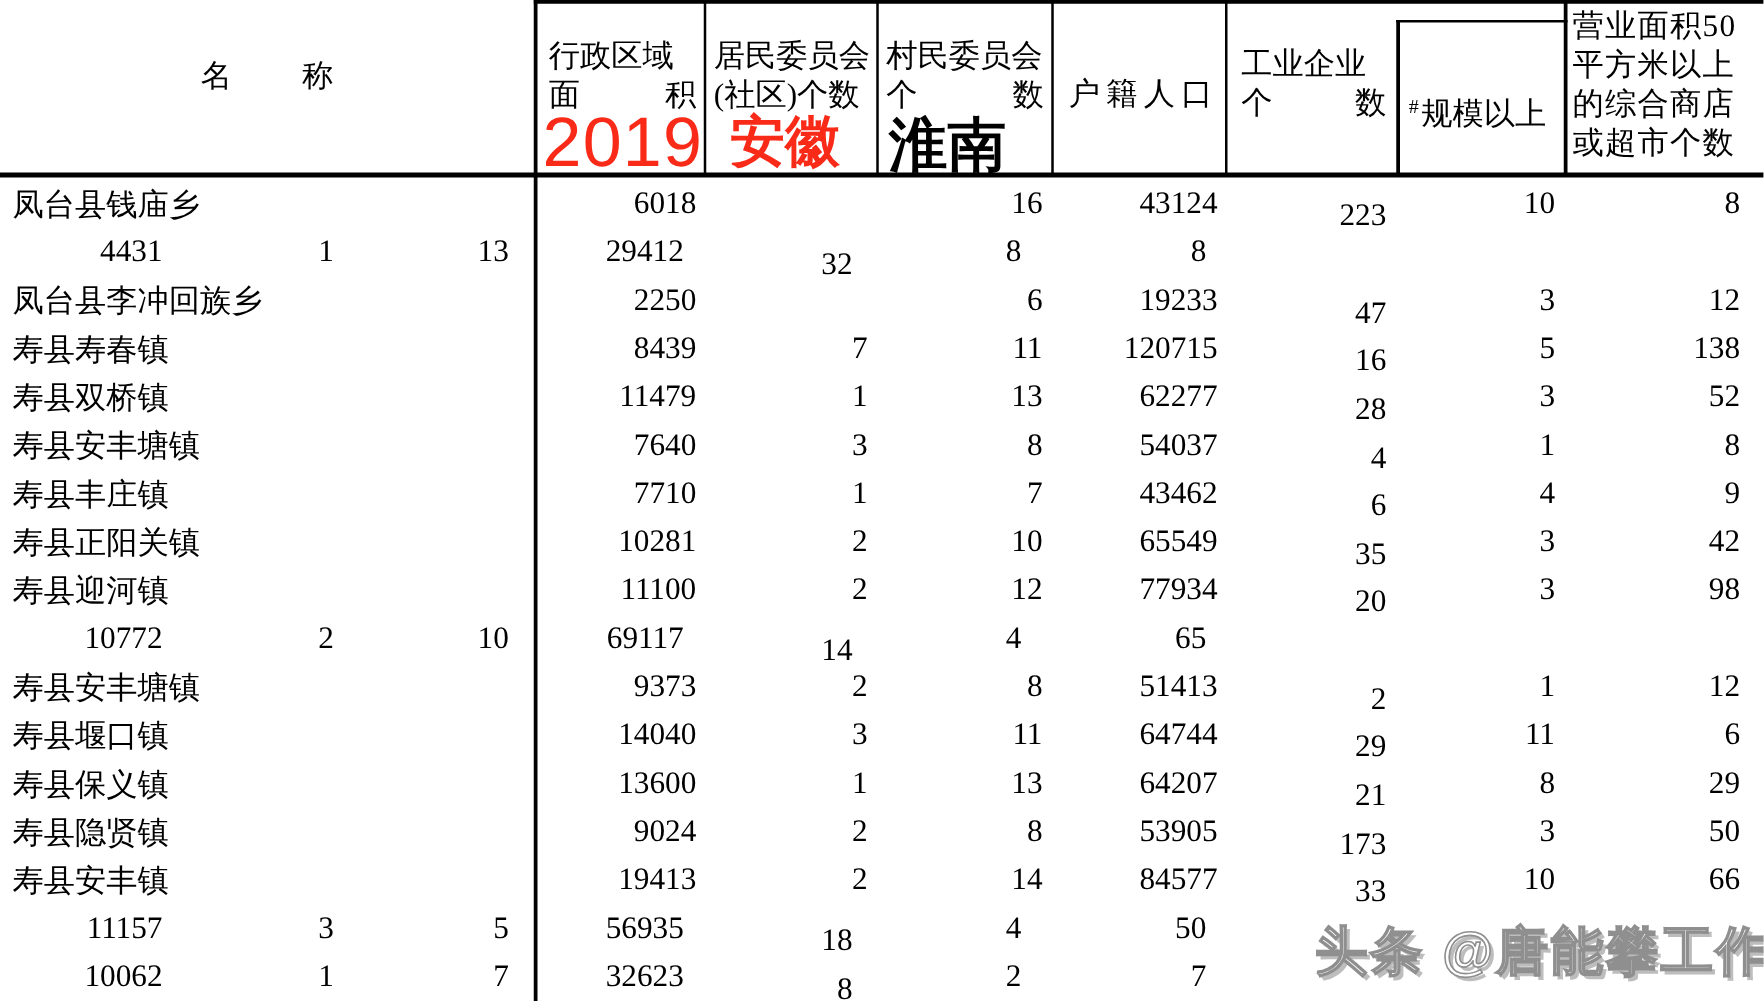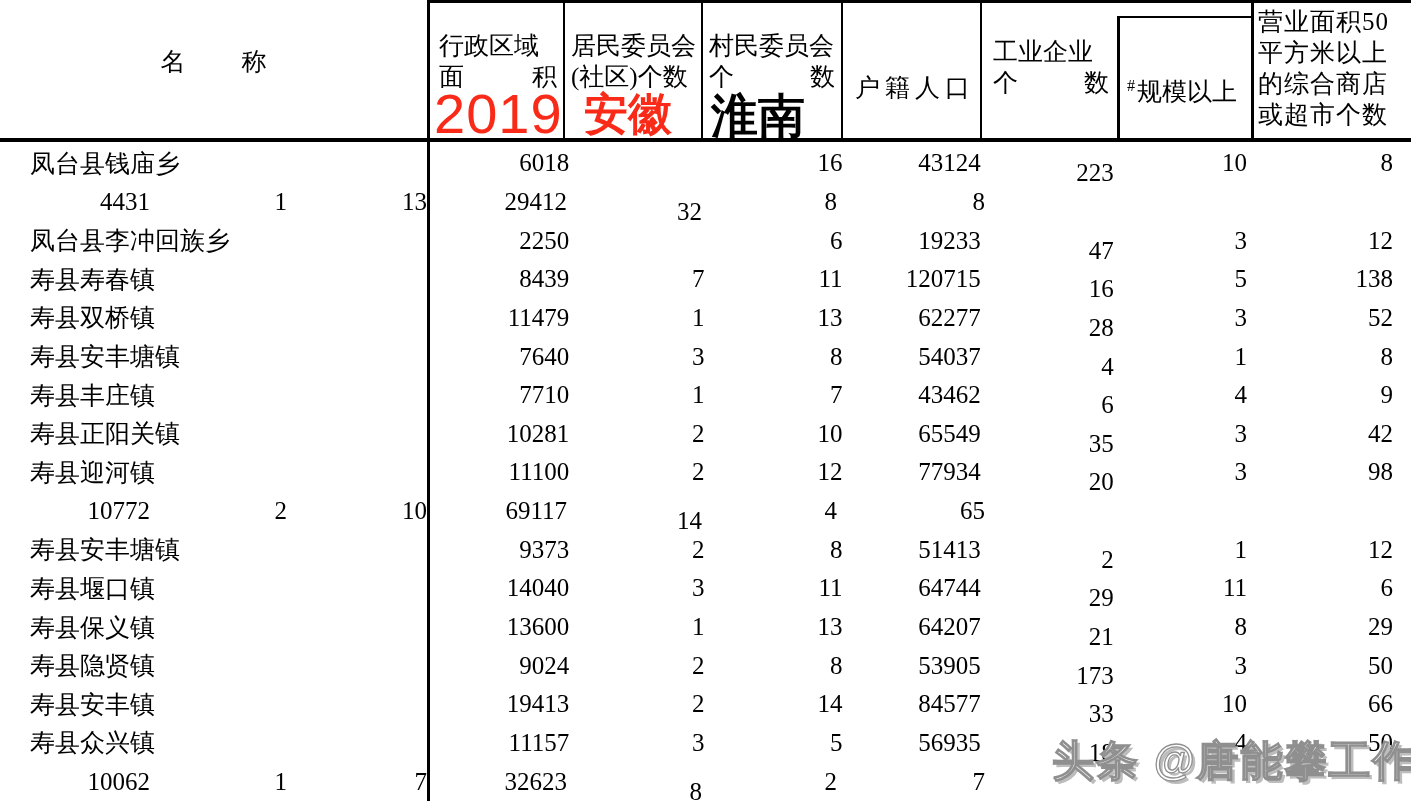--- a/index.html
+++ b/index.html
@@ -9,21 +9,21 @@
   }
   .line{position:absolute;background:#000;}
   
   .hcell{position:absolute;font-size:25px;line-height:31px;}
   .hline{white-space:nowrap;}
   .spread{display:flex;justify-content:space-between;}
   .namehead{display:flex;justify-content:center;gap:56px;}
   .hash{font-size:16px;vertical-align:super;margin-right:2px;}
   
   .rows{position:absolute;left:0;top:144px;width:1411px;}
-  .row{display:flex;height:38.65px;align-items:center;padding-left:20px;}
+  .row{display:flex;height:38.65px;align-items:center;}
   .c{font-size:25px;text-align:right;box-sizing:border-box;white-space:nowrap;}
   .c0{width:427px;text-align:left;padding-left:10px;}
   .c1{width:138px;padding-right:8px;}
   .c2{width:137px;padding-right:8px;}
   .c3{width:140px;padding-right:8px;}
   .c4{width:139px;padding-right:7px;}
   .c5{width:135px;padding-right:7px;margin-top:20px;}
   .c6{width:136px;padding-right:8px;}
   .c7{width:158px;padding-right:18px;}
   
@@ -76,21 +76,21 @@
   </div>
 
   <div class="hcell" style="left:709px;top:30px;width:126px;">
     <div class="hline">村民委员会</div>
     <div class="spread">
       <span>个</span>
       <span>数</span>
     </div>
   </div>
 
-  <div class="hcell" style="left:855px;top:72px;width:122px;letter-spacing:5px;">
+  <div class="hcell" style="left:855px;top:60px;width:122px;letter-spacing:5px;">
     <div class="hline">户籍人口</div>
   </div>
 
   <div class="hcell" style="left:993px;top:36px;width:116px;">
     <div class="hline">工业企业</div>
     <div class="spread">
       <span>个</span>
       <span>数</span>
     </div>
   </div>
@@ -249,21 +249,20 @@
         <div class="c c0">寿县安丰镇</div>
         <div class="c c1">19413</div>
         <div class="c c2">2</div>
         <div class="c c3">14</div>
         <div class="c c4">84577</div>
         <div class="c c5">33</div>
         <div class="c c6">10</div>
         <div class="c c7">66</div>
       </div>
       <div class="row">
-        <div class="c c0">寿县众兴镇</div>
         <div class="c c1">11157</div>
         <div class="c c2">3</div>
         <div class="c c3">5</div>
         <div class="c c4">56935</div>
         <div class="c c5">18</div>
         <div class="c c6">4</div>
         <div class="c c7">50</div>
       </div>
       <div class="row">
         <div class="c c1">10062</div>

